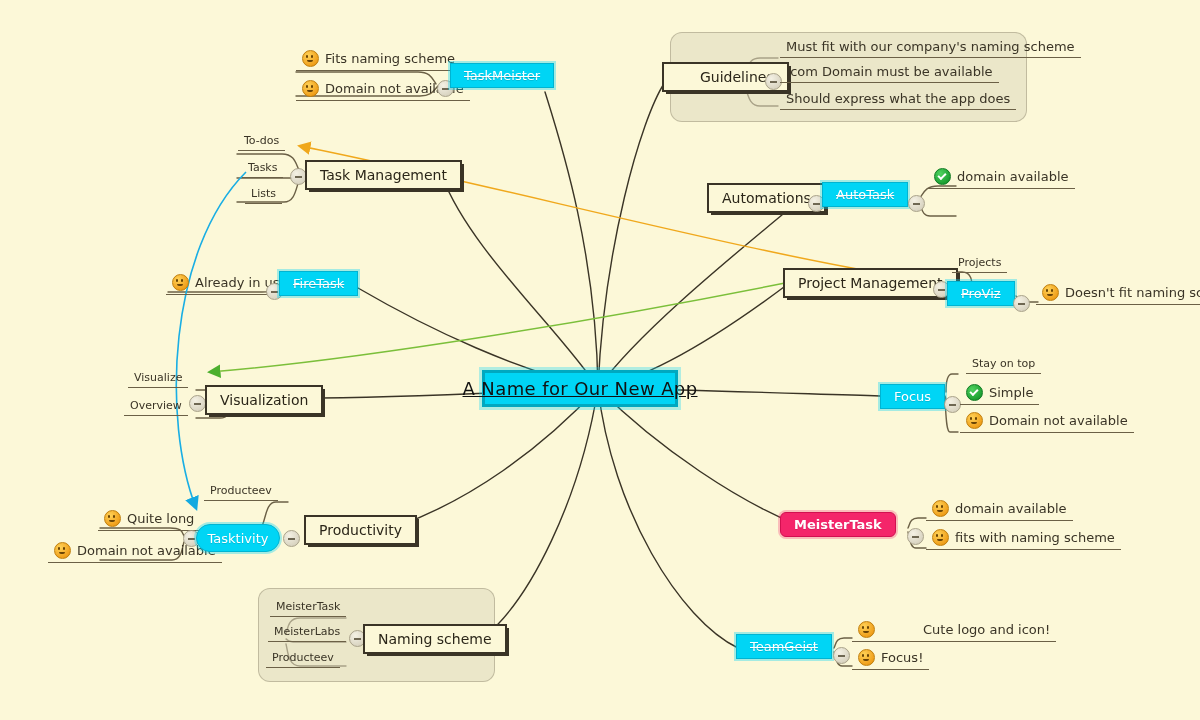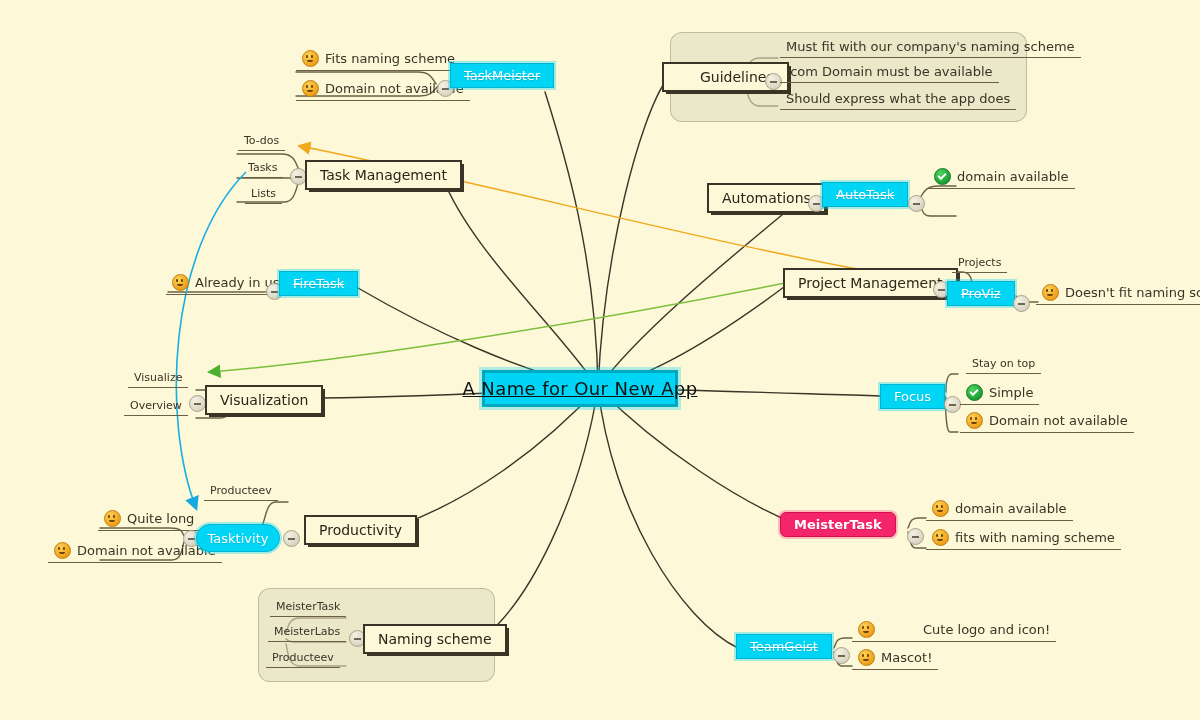--- a/index.html
+++ b/index.html
@@ -408,16 +408,16 @@
   </div>
   <div class="toggle" style="left:833px;top:647px;">
       <i></i>
     </div>
   <div class="leaf" style="left:852px;top:620px;gap:48px;">
     <span class="ico smiley"></span>
     <span>Cute logo and icon!</span>
   </div>
   <div class="leaf" style="left:852px;top:648px;">
     <span class="ico smiley"></span>
-    <span>Mascot!</span>
+    <span>Focus!</span>
   </div>
 
 </div>
 
 </body></html>

